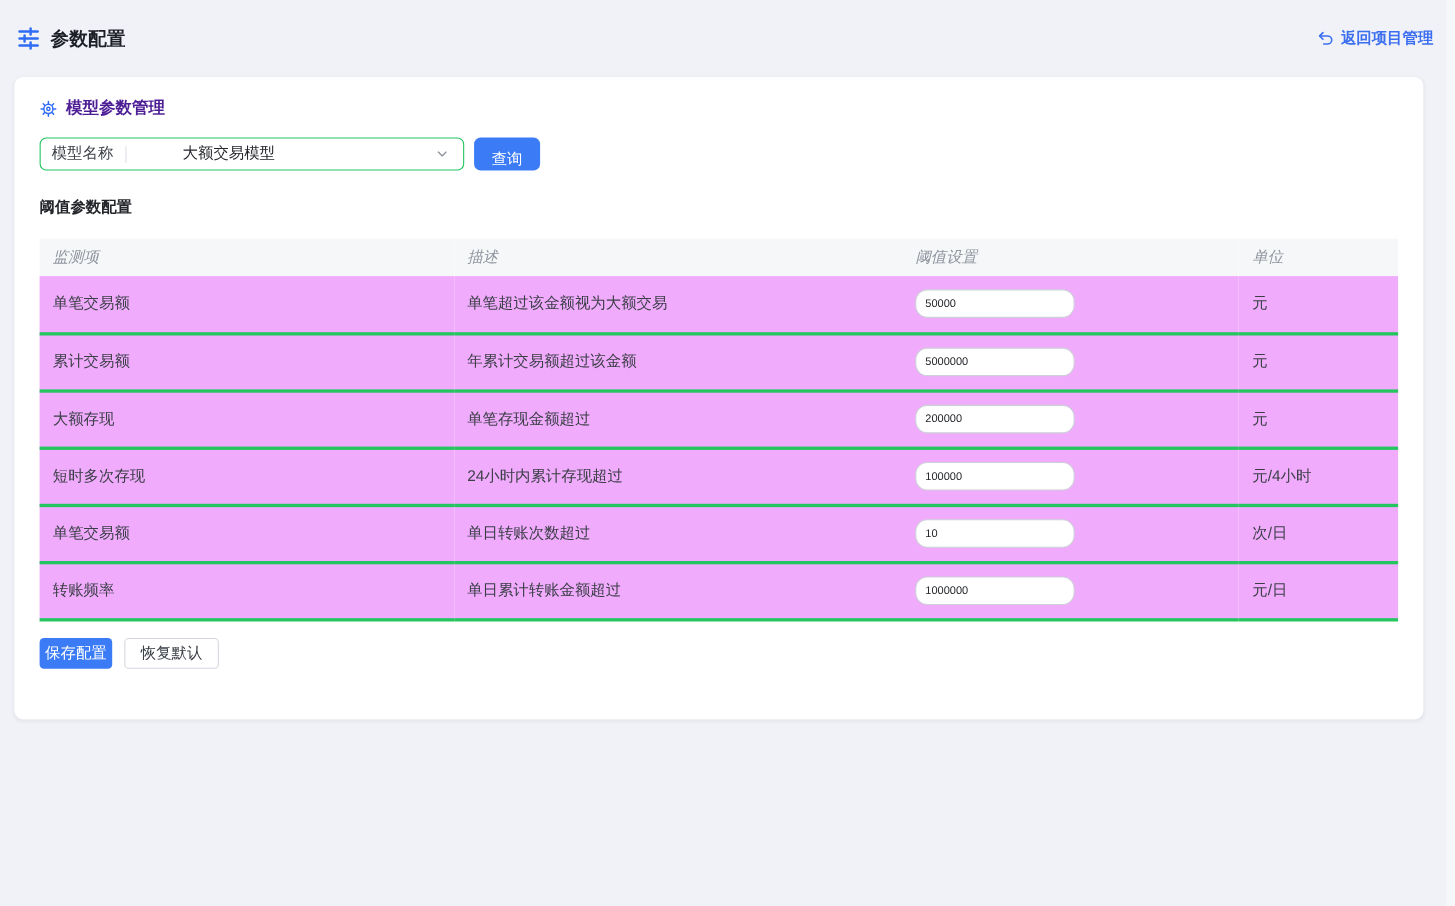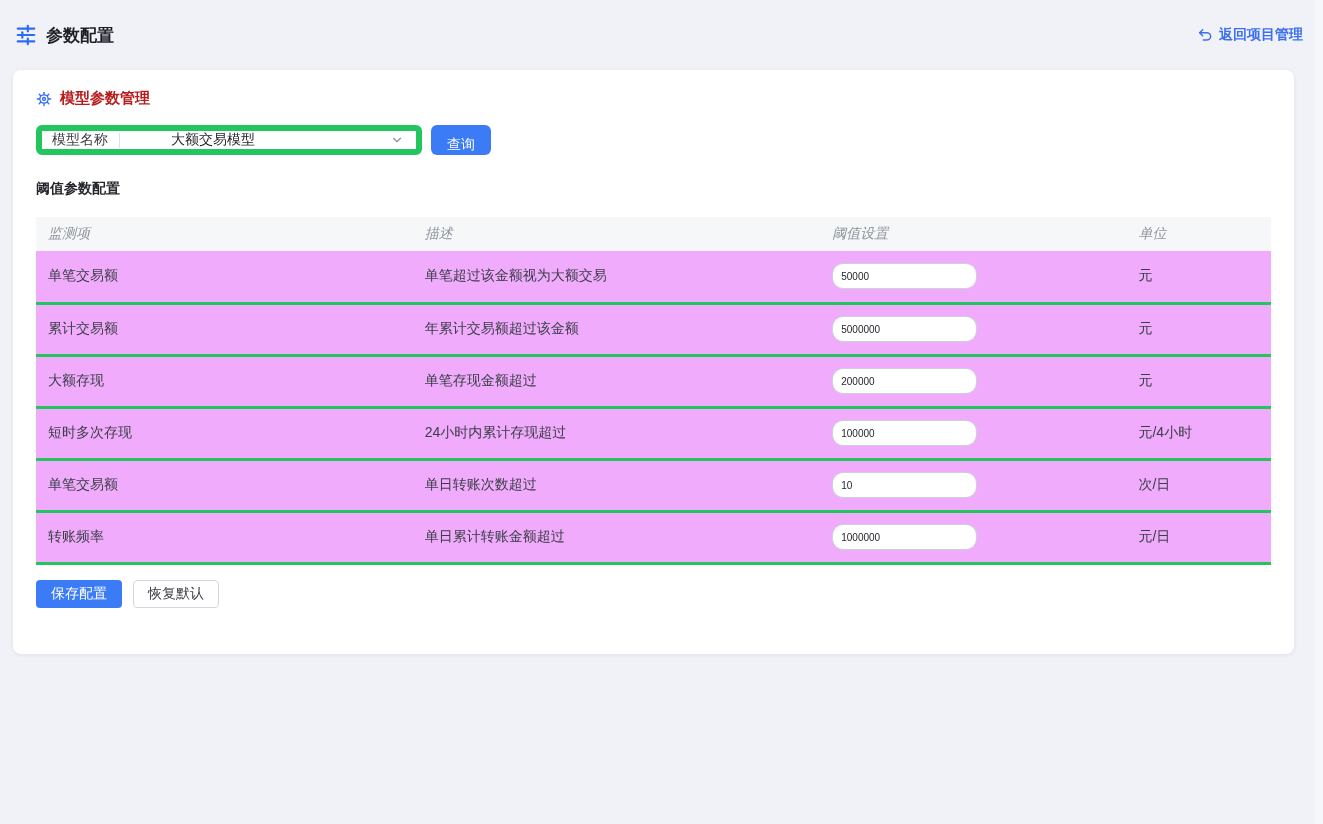--- a/index.html
+++ b/index.html
@@ -32,29 +32,29 @@
   .card {
     margin-left: 13px;
     width: 1281px;
     background: #ffffff;
     border-radius: 8px;
     box-shadow: 0 1px 4px rgba(30, 40, 70, 0.08);
     padding: 19px 23px 46px 23px;
   }
   .panel-title {
     display: flex; align-items: center; gap: 8px;
-    font-size: 15px; font-weight: 700; color: #b91c1c;
+    font-size: 15px; font-weight: 700; color: #4c1d95;
     margin-bottom: 17px;
   }
 
   
   .query-row { display: flex; align-items: center; gap: 9px; margin-bottom: 25px; }
   .select-box {
     width: 386px; height: 30px;
-    border: 6px solid #22c55e; border-radius: 6px;
+    border: 1px solid #22c55e; border-radius: 6px;
     background: #fff;
     display: flex; align-items: center;
     padding: 0 12px 0 10px;
     cursor: pointer;
     font-size: 14px;
   }
   .select-label { color: #3a3e45; white-space: nowrap; }
   .select-divider { width: 1px; height: 15px; background: #dcdfe5; margin: 0 11px; }
   .select-value { flex: 1; color: #24262b; white-space: nowrap; margin-left: 40px; }
   .query-btn {
@@ -94,21 +94,21 @@
     padding: 0 8px;
     font-size: 10px;
     font-family: inherit;
     color: #24262b;
     background: #fff;
   }
 
   
   .actions { margin-top: 15px; display: flex; gap: 11px; }
   .save-btn {
-    height: 28px; padding: 0 15px;
+    height: 28px; padding: 0 5px;
     background: #3b7cf6; color: #fff;
     border: none; border-radius: 4px;
     font-size: 14px; font-family: inherit; cursor: pointer;
   }
   .reset-btn {
     height: 28px; padding: 0 14px;
     background: #fff; color: #3a3e45;
     border: 1px solid #d4d7dd; border-radius: 4px;
     font-size: 14px; font-family: inherit; cursor: pointer;
   }

